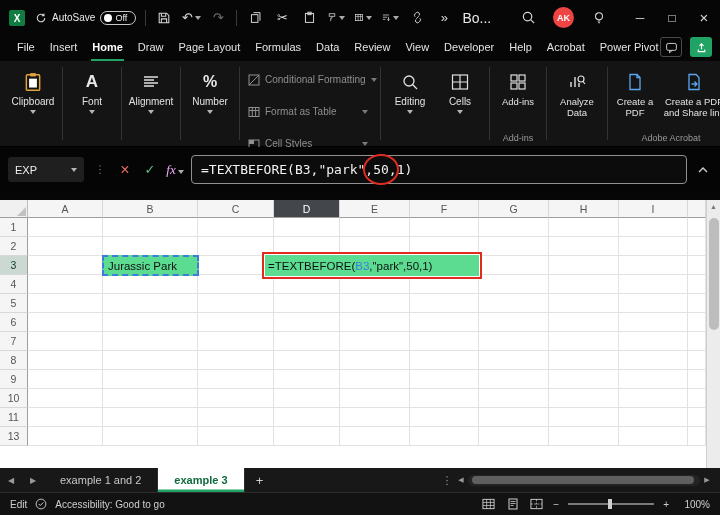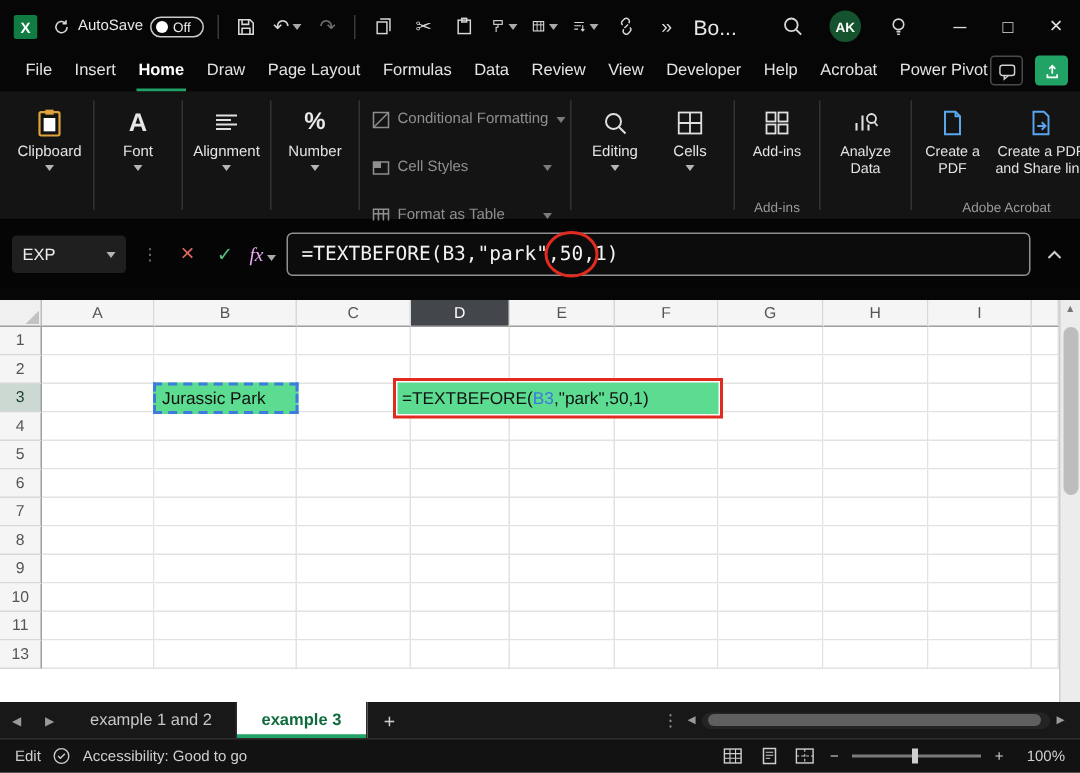--- a/index.html
+++ b/index.html
@@ -12,21 +12,21 @@
   .tb-icon{width:18px;height:18px;display:flex;align-items:center;justify-content:center;font-size:13px;color:#d8d8d8;flex:none}
   .tb-sep{width:1px;height:16px;background:#3a3a3a;flex:none}
   .autosave{display:flex;align-items:center;gap:5px;font-size:10px;color:#e8e8e8}
   .pill{width:36px;height:14px;border:1px solid #c9c9c9;border-radius:8px;display:flex;align-items:center;padding:0 3px;gap:3px}
   .knob{width:8px;height:8px;border-radius:50%;background:#fff}
   .pill-label{font-size:9px;color:#eee}
   .mini-chev{width:0;height:0;border-left:3px solid transparent;border-right:3px solid transparent;border-top:4px solid #aaa;display:inline-block;margin-left:2px}
   .wb-name{font-size:14px;color:#e8e8e8;margin-left:0}
   .tb-right{margin-left:auto;display:flex;align-items:center;height:35px}
   .tb-right .tb-icon{margin-right:16px}
-  .avatar{width:21px;height:21px;border-radius:50%;background:#14532d;color:#fff;font-size:9px;font-weight:bold;display:flex;align-items:center;justify-content:center;flex:none;margin-right:16px}
+  .avatar{width:21px;height:21px;border-radius:50%;background:#ef4444;color:#fff;font-size:9px;font-weight:bold;display:flex;align-items:center;justify-content:center;flex:none;margin-right:16px}
   .win-btn{width:32px;height:35px;display:flex;align-items:center;justify-content:center;font-size:12px;color:#ddd;flex:none}
 
   
   #menubar{position:absolute;top:35px;left:0;width:720px;height:26px;display:flex;align-items:stretch;padding-left:16px;gap:13px;background:#060606}
   .menu-item{display:flex;align-items:center;font-size:11px;color:#e4e4e4;border-bottom:2px solid transparent;padding:0 1px;white-space:nowrap}
   .menu-item.active{font-weight:bold;color:#fff;border-bottom:2px solid var(--accent-green,#21a366)}
   #menubar-right{position:absolute;right:8px;top:2px;display:flex;gap:8px;align-items:center}
   .share-btn{width:22px;height:20px;background:var(--accent-green,#21a366);border-radius:3px;display:flex;align-items:center;justify-content:center}
   .comment-btn{width:22px;height:20px;border:1px solid #4a4a4a;border-radius:3px;display:flex;align-items:center;justify-content:center}
 
@@ -294,35 +294,35 @@
                 <rect x="1" y="1" width="10" height="10" fill="none" stroke="#8f8f8f"></rect>
                 <path d="M1 11L11 1" stroke="#8f8f8f"></path>
               </svg>
           </span>
           <span>Conditional Formatting</span>
           <span class="chev dim"></span>
         </div>
         <div class="style-row">
           <span>
             <svg width="12" height="12" viewBox="0 0 12 12">
+                <rect x="1" y="1.5" width="10" height="9" fill="none" stroke="#8f8f8f"></rect>
+                <path d="M1 4.5h10M4.3 1.5v9M7.6 1.5v9" stroke="#8f8f8f"></path>
+              </svg>
+          </span>
+          <span>Format as Table</span>
+          <span class="chev dim"></span>
+        </div>
+        <div class="style-row">
+          <span>
+            <svg width="12" height="12" viewBox="0 0 12 12">
                 <rect x="1" y="2" width="10" height="8" fill="none" stroke="#8f8f8f"></rect>
                 <rect x="1" y="2" width="5" height="4" fill="#8f8f8f"></rect>
               </svg>
           </span>
           <span>Cell Styles</span>
-          <span class="chev dim"></span>
-        </div>
-        <div class="style-row">
-          <span>
-            <svg width="12" height="12" viewBox="0 0 12 12">
-                <rect x="1" y="1.5" width="10" height="9" fill="none" stroke="#8f8f8f"></rect>
-                <path d="M1 4.5h10M4.3 1.5v9M7.6 1.5v9" stroke="#8f8f8f"></path>
-              </svg>
-          </span>
-          <span>Format as Table</span>
           <span class="chev dim"></span>
         </div>
       </div>
       <div class="group-label">Styles</div>
     </div>
     <div class="rb-sep"></div>
 
     <div class="rb-group">
       <div class="big-btn">
         <span class="bb-icon">

